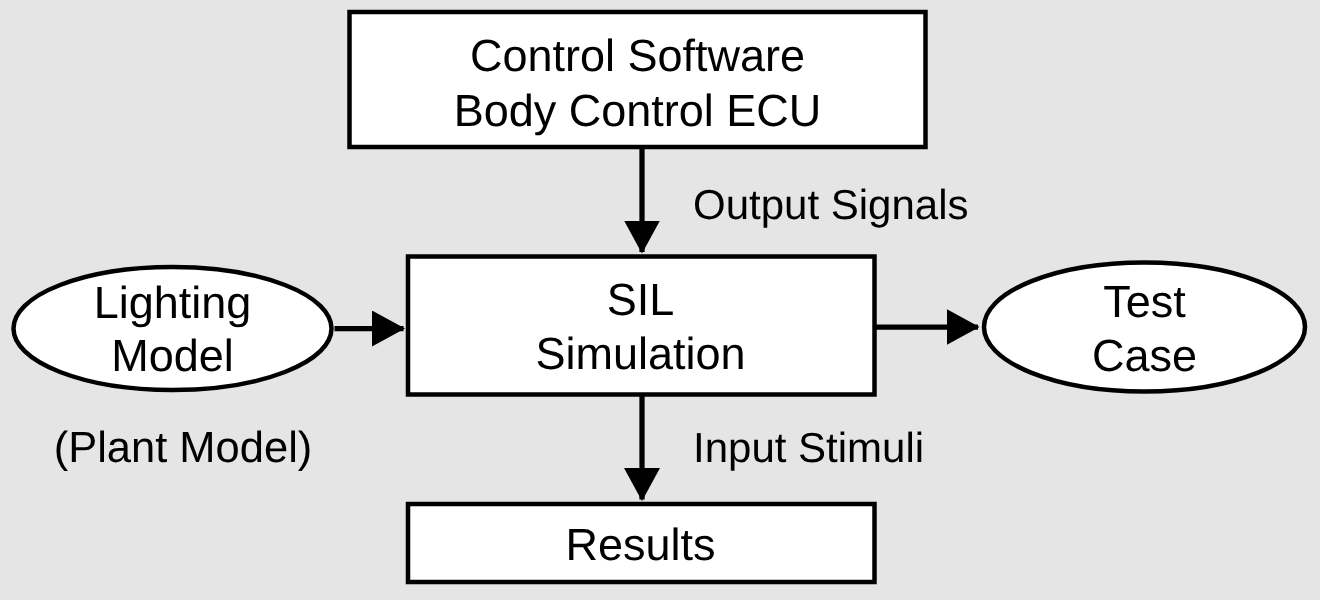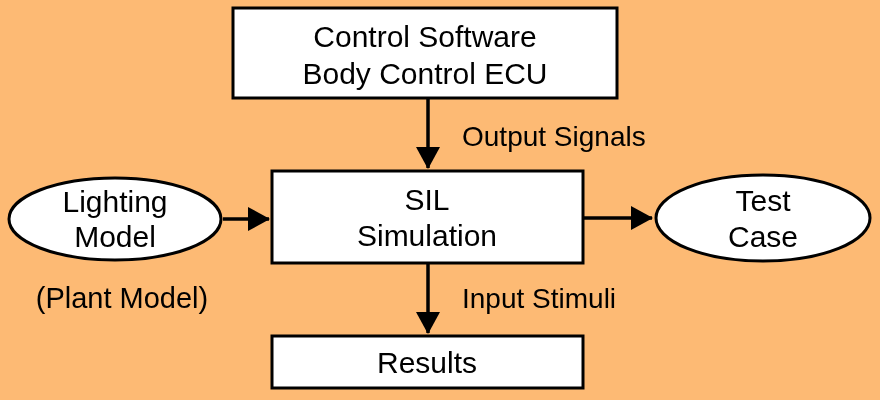--- a/index.html
+++ b/index.html
@@ -4,21 +4,21 @@
 <style>
   html, body {
     margin: 0;
     padding: 0;
     background: #ffffff;
   }
   .canvas {
     position: relative;
     width: 880px;
     height: 400px;
-    background: #fdba74;
+    background: #e5e5e5;
     overflow: hidden;
   }
   svg {
     display: block;
     font-family: "Liberation Sans", sans-serif;
   }
   .node-shape {
     fill: #ffffff;
     stroke: #000000;
     stroke-width: 3;

